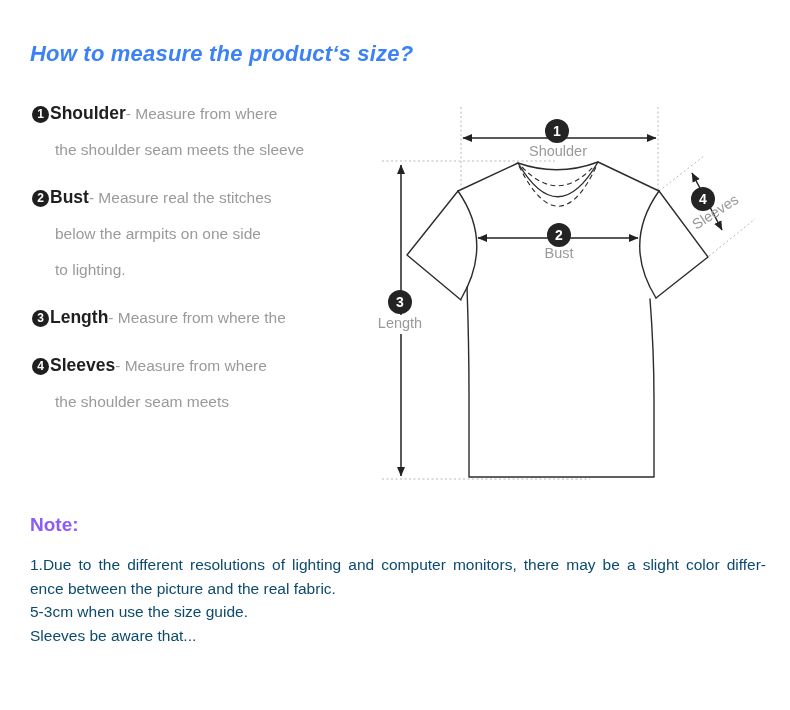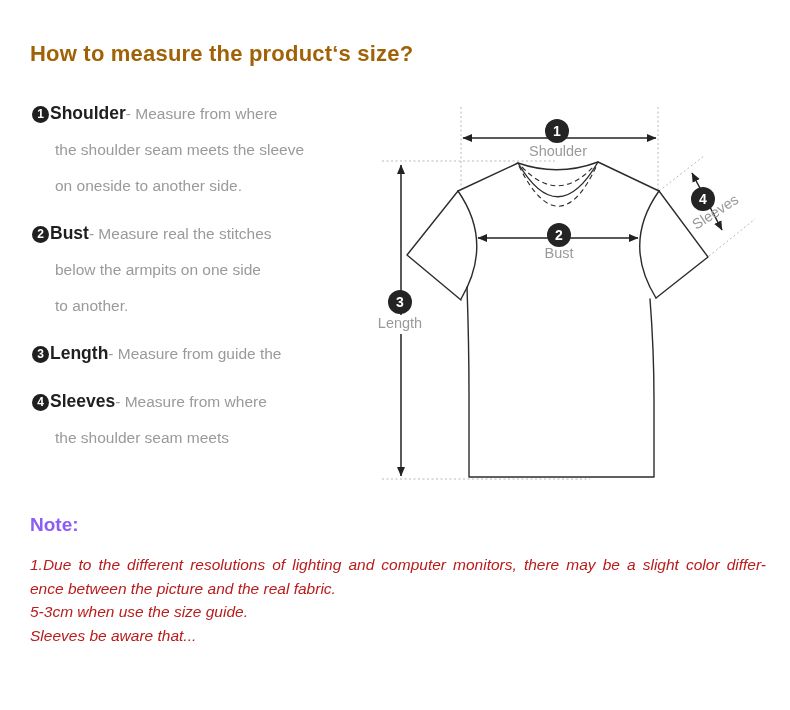--- a/index.html
+++ b/index.html
@@ -3,21 +3,21 @@
 <meta charset="utf-8">
 <style>
   html,body{margin:0;padding:0;}
   body{
     width:790px;height:710px;background:#ffffff;position:relative;overflow:hidden;
     font-family:"Liberation Sans", sans-serif;
     -webkit-font-smoothing:antialiased;
   }
   .title{
     position:absolute;left:30px;top:41px;
-    font-size:22px;font-weight:700;color:#a16207;letter-spacing:.2px;
+    font-size:22px;font-weight:700;color:#3b82f6;letter-spacing:.2px;font-style:italic;
   }
   .list{position:absolute;left:32px;top:99px;width:330px;}
   .item{margin-bottom:19px;}
   .line{line-height:28px;font-size:15.5px;color:#9a9a9a;white-space:nowrap;}
   .badge{
     display:inline-block;width:17px;height:17px;border-radius:50%;
     background:#1f1f1f;color:#fff;font-size:12px;font-weight:700;
     line-height:17px;text-align:center;vertical-align:1px;margin-right:1px;
   }
   .term{font-size:17.5px;font-weight:700;color:#1f1f1f;}
@@ -25,41 +25,40 @@
   .diagram{position:absolute;left:375px;top:95px;width:415px;height:410px;}
   .shirt{fill:none;stroke:#2c2c2c;stroke-width:1.4;stroke-linejoin:round;stroke-linecap:round;}
   .stitch{fill:none;stroke:#2c2c2c;stroke-width:1.1;stroke-dasharray:5,3.5;}
   .guide{stroke:#b9b9b9;stroke-width:1;stroke-dasharray:2,2.5;fill:none;}
   .marrow{stroke:#222222;stroke-width:1.5;}
   .blabel{font-size:14.5px;fill:#9a9a9a;}
   .bnum{font-size:14px;font-weight:700;fill:#ffffff;text-anchor:middle;}
   .bcirc{fill:#242424;}
   .note{position:absolute;left:30px;top:514px;width:736px;}
   .note-heading{font-size:19px;font-weight:700;color:#8b5cf6;margin-bottom:17px;}
-  .note-line{font-size:15.5px;font-style:italic;color:#b91c1c;line-height:23.5px;}
+  .note-line{font-size:15.5px;color:#0c4a6e;line-height:23.5px;}
   .just{text-align:justify;text-align-last:justify;}
 </style>
 </head>
 <body>
 
 <div class="title">How to measure the product‘s size?</div>
 
 <div class="list">
   <div class="item">
     <div class="line"><span class="badge">1</span><span class="term">Shoulder</span><span>- Measure from where</span></div>
     <div class="line indent">the shoulder seam meets the sleeve</div>
-    <div class="line indent">on oneside to another side.</div>
   </div>
   <div class="item">
     <div class="line"><span class="badge">2</span><span class="term">Bust</span><span>- Measure real the stitches</span></div>
     <div class="line indent">below the armpits on one side</div>
-    <div class="line indent">to another.</div>
+    <div class="line indent">to lighting.</div>
   </div>
   <div class="item">
-    <div class="line"><span class="badge">3</span><span class="term">Length</span><span>- Measure from guide the</span></div>
+    <div class="line"><span class="badge">3</span><span class="term">Length</span><span>- Measure from where the</span></div>
   </div>
   <div class="item">
     <div class="line"><span class="badge">4</span><span class="term">Sleeves</span><span>- Measure from where</span></div>
     <div class="line indent">the shoulder seam meets</div>
   </div>
 </div>
 
 <svg class="diagram" viewBox="0 0 415 410" xmlns="http://www.w3.org/2000/svg">
   <defs>
     <marker id="ah" markerWidth="11" markerHeight="10" refX="9" refY="4" orient="auto-start-reverse" markerUnits="userSpaceOnUse">

